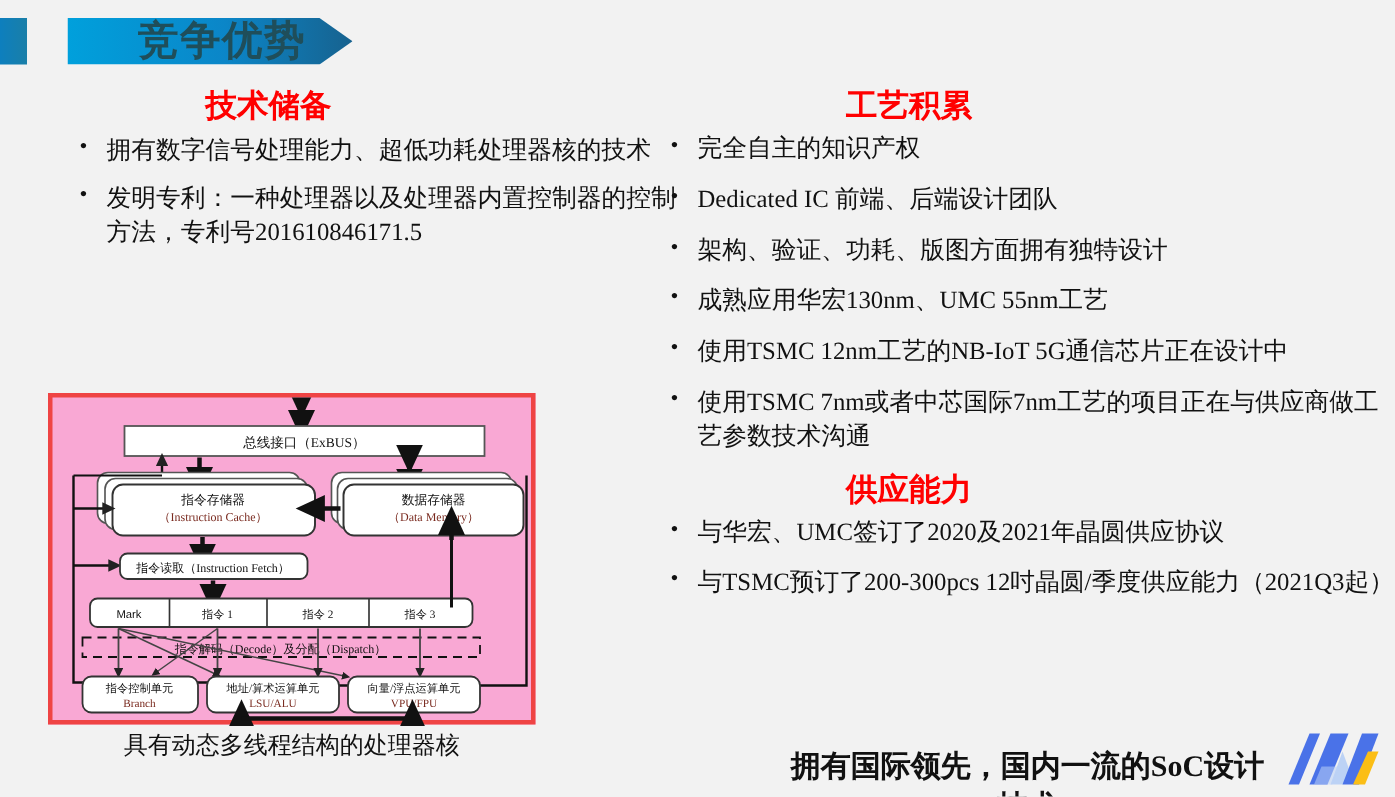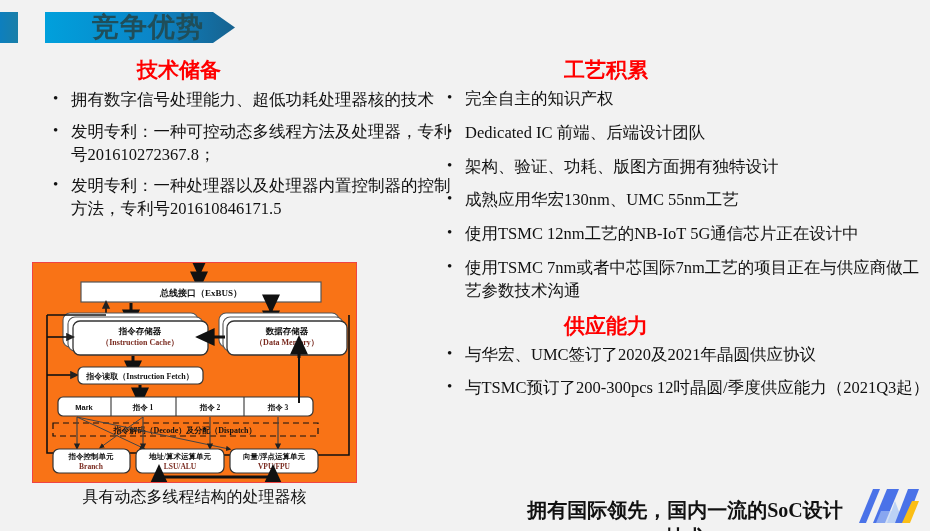--- a/index.html
+++ b/index.html
@@ -37,22 +37,22 @@
   }
   ul.bullets li:before{
     content:"\2022";position:absolute;left:5px;top:-1px;
     font-size:15px;color:#111;
   }
   .col-left ul.bullets{margin-left:14px;margin-top:7px;}
   .col-right ul.bullets{margin-left:10px;margin-top:6px;}
   .col-right ul.bullets li{margin-bottom:11px;}
   
   .diagram-wrap{position:absolute;left:32px;top:262px;width:325px;}
-  .diagram{position:relative;width:325px;height:221px;background:#f97316;
-           border:1px solid #ef4444;box-sizing:border-box;font-weight:bold;}
+  .diagram{position:relative;width:325px;height:221px;background:#f9a8d4;
+           border:3px solid #ef4444;box-sizing:border-box;}
   .diagram svg{display:block;}
   .dg-cap{
     text-align:center;font-size:16px;color:#111;margin-top:4px;width:325px;
     font-family:"Liberation Serif","DejaVu Serif",serif;
   }
   
   .footer-tag{
     position:absolute;left:525px;top:497px;width:320px;text-align:center;
     font-weight:bold;font-size:20px;color:#111;
   }
@@ -76,21 +76,20 @@
       <polygon points="0,0 168,0 190,15.5 168,31 0,31" fill="url(#hg)"></polygon>
     </svg>
   </div>
   <div class="hdr-title">竞争优势</div>
 </div>
 
 <div class="col col-left">
   <div class="sec-head left-head">技术储备</div>
   <ul class="bullets">
     <li>拥有数字信号处理能力、超低功耗处理器核的技术</li>
-    <li>发明专利：一种可控动态多线程方法及处理器，专利号201610272367.8；</li>
     <li>发明专利：一种处理器以及处理器内置控制器的控制方法，专利号201610846171.5</li>
   </ul>
 </div>
 
 <div class="diagram-wrap">
   <div class="diagram">
     <svg width="323" height="219" viewBox="0 0 323 219">
       <defs>
         <marker id="ah" markerWidth="7" markerHeight="7" refX="3.2" refY="3" orient="auto">
           <path d="M0,0 L6.5,3 L0,6 z" fill="#111"></path>

